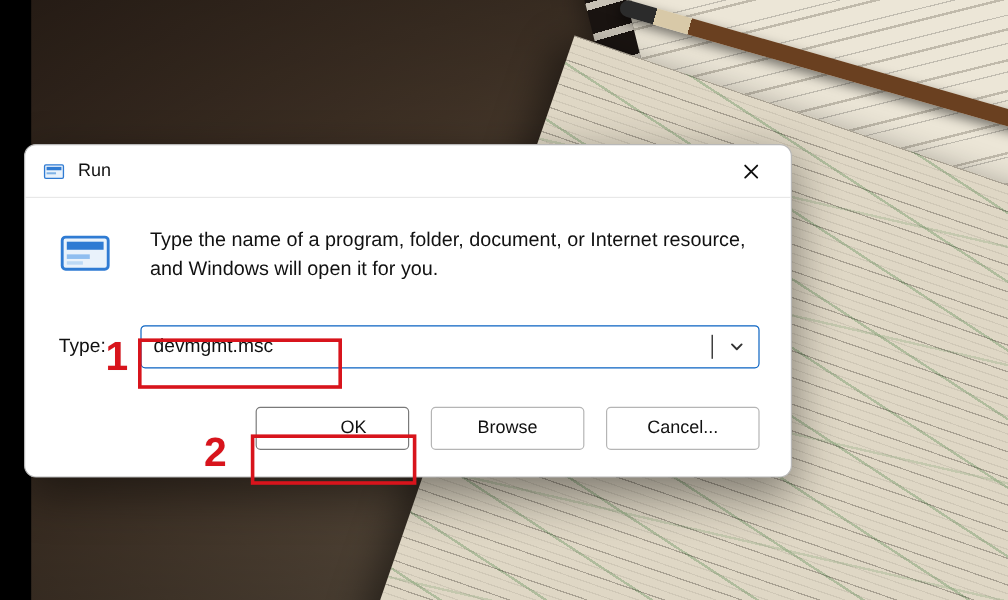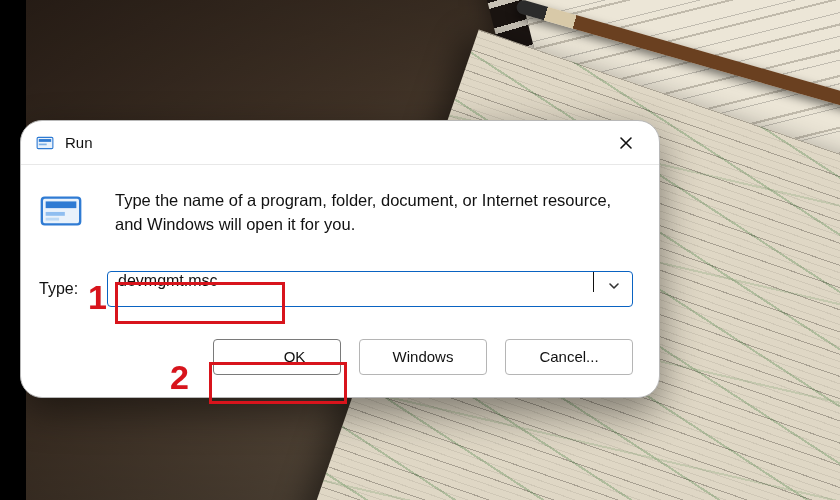--- a/index.html
+++ b/index.html
@@ -87,21 +87,21 @@
     opacity:.5;
   }
 
   
   .run-dialog {
     position: absolute;
     left: 20px; top: 120px;
     width: 640px;
     background: #ffffff;
     border: 1px solid #b8b8b8;
-    border-radius: 22px;
+    border-radius: 10px;
     box-shadow: 0 14px 38px rgba(0,0,0,0.45);
     overflow: hidden;
   }
   .titlebar {
     display: flex; align-items: center;
     height: 44px;
     padding: 0 10px 0 14px;
     border-bottom: 1px solid #e8e8e8;
   }
   .title-icon {
@@ -114,21 +114,21 @@
   }
   .spacer { flex: 1 1 auto; }
   .close-btn {
     width: 46px; height: 34px;
     display:flex; align-items:center; justify-content:center;
     border-radius: 4px;
     cursor: pointer;
   }
 
   .body {
-    padding: 22px 26px 6px 16px;
+    padding: 22px 26px 6px 26px;
     display: grid;
     grid-template-columns: 60px 1fr;
     column-gap: 18px;
     row-gap: 20px;
     align-items: start;
   }
   .big-icon {
     width: 48px; height: 48px;
     display:flex; align-items:center; justify-content:center;
   }
@@ -148,21 +148,21 @@
     margin-top: 14px;
     padding-left: 2px;
   }
   .open-label {
     font-size: 16px;
     color: #111;
     width: 54px;
   }
   .combo {
     flex: 1 1 auto;
-    display: flex; align-items: flex-start;
+    display: flex; align-items: center;
     height: 36px;
     border: 1px solid #0a63c2;
     border-radius: 4px;
     background: #fff;
     padding-right: 4px;
     position: relative;
   }
   .combo input {
     flex: 1 1 auto;
     border: none; outline: none;
@@ -278,21 +278,21 @@
         </span>
       </div>
     </div>
   </div>
 
   <div class="buttons">
     <button class="btn primary">
       <span>OK</span>
     </button>
     <button class="btn">
-      <span>Windows</span>
+      <span>Browse</span>
     </button>
     <button class="btn">
       <span>Cancel...</span>
     </button>
   </div>
 </div>
 
 <div class="annot-label" style="left:88px; top:278px;">1</div>
 <div class="annot-box" style="left:115px; top:282px; width:170px; height:42px;"></div>
 

